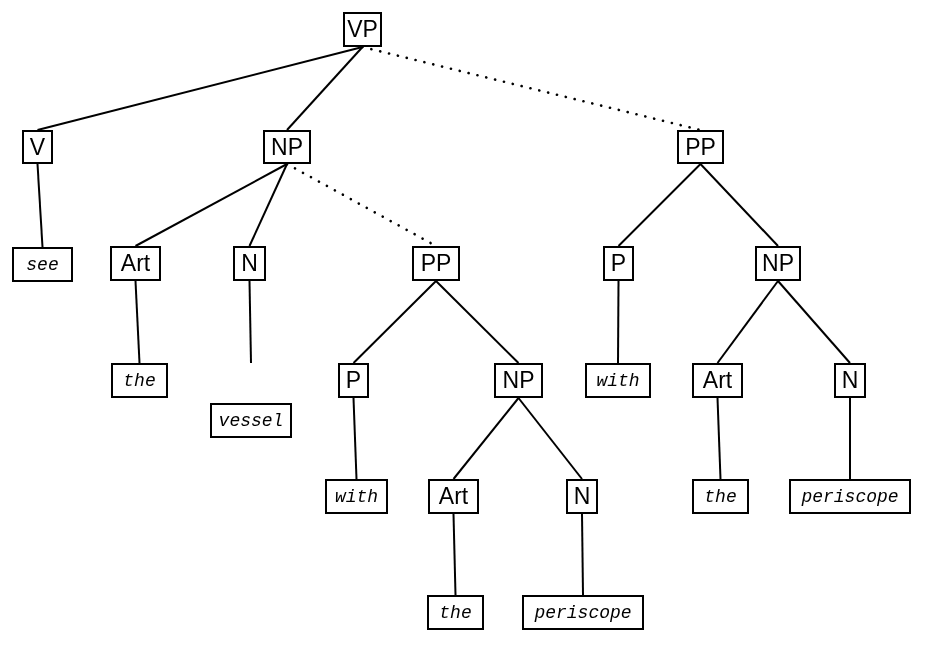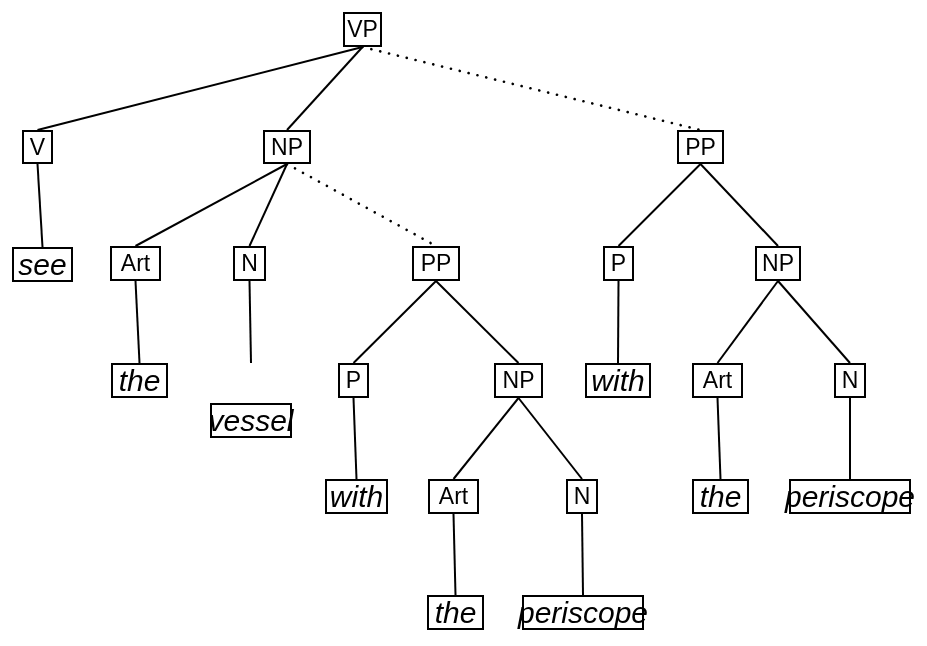--- a/index.html
+++ b/index.html
@@ -31,21 +31,22 @@
     display: flex;
     align-items: center;
     justify-content: center;
     font-size: 23px;
     line-height: 1;
     white-space: nowrap;
     z-index: 2;
   }
   .node.terminal {
     font-style: italic;
-    font-size: 30px;
+    font-size: 18px;
+    font-family: Liberation Mono, monospace;
   }
 </style>
 </head>
 <body>
 
 <div id="tree-canvas">
   <svg id="edge-layer" width="927" height="646" viewBox="0 0 927 646">
       <line x1="362.5" y1="47" x2="37.5" y2="130" stroke="#000000" stroke-width="2"></line>
       <line x1="362.5" y1="47" x2="287" y2="130" stroke="#000000" stroke-width="2"></line>
       <line x1="362.5" y1="47" x2="700.5" y2="130" stroke="#000000" stroke-width="2.6" stroke-linecap="round" stroke-dasharray="0.1 9"></line>

